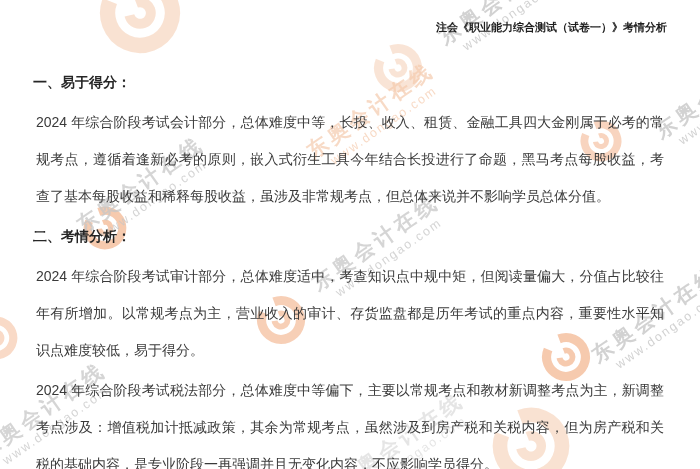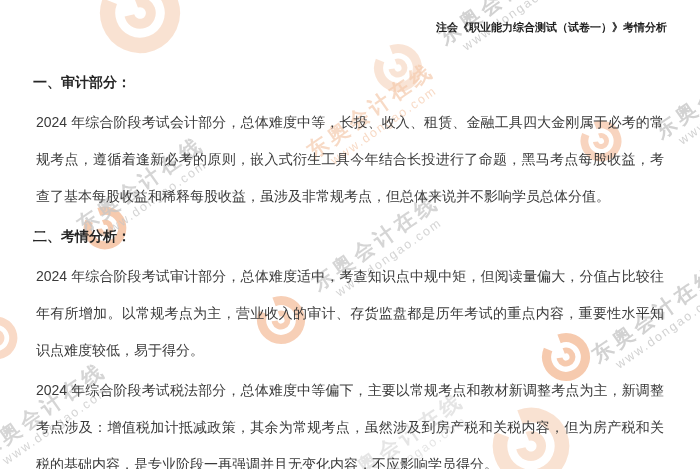--- a/index.html
+++ b/index.html
@@ -154,21 +154,21 @@
     <div class="wm-text" style="left:330px;top:428px;opacity:.45;">
       <div class="wm-brand">东奥会计在线</div>
       <div class="wm-url">www.dongao.com</div>
     </div>
   </div>
 
   <div class="content">
     <div class="title">注会《职业能力综合测试（试卷一）》考情分析</div>
 
     <div class="body-text">
-      <p class="sec-heading">一、审计部分：</p>
+      <p class="sec-heading">一、易于得分：</p>
       <p class="sec-para">2024 年综合阶段考试会计部分，总体难度中等，长投、收入、租赁、金融工具四大金刚属于必考的常规考点，遵循着逢新必考的原则，嵌入式衍生工具今年结合长投进行了命题，黑马考点每股收益，考查了基本每股收益和稀释每股收益，虽涉及非常规考点，但总体来说并不影响学员总体分值。</p>
 
       <p class="sec-heading">二、考情分析：</p>
       <p class="sec-para">2024 年综合阶段考试审计部分，总体难度适中，考查知识点中规中矩，但阅读量偏大，分值占比较往年有所增加。以常规考点为主，营业收入的审计、存货监盘都是历年考试的重点内容，重要性水平知识点难度较低，易于得分。</p>
 
       <p class="sec-para">2024 年综合阶段考试税法部分，总体难度中等偏下，主要以常规考点和教材新调整考点为主，新调整考点涉及：增值税加计抵减政策，其余为常规考点，虽然涉及到房产税和关税内容，但为房产税和关税的基础内容，是专业阶段一再强调并且无变化内容，不应影响学员得分。</p>
     </div>
   </div>
 
 </div>

